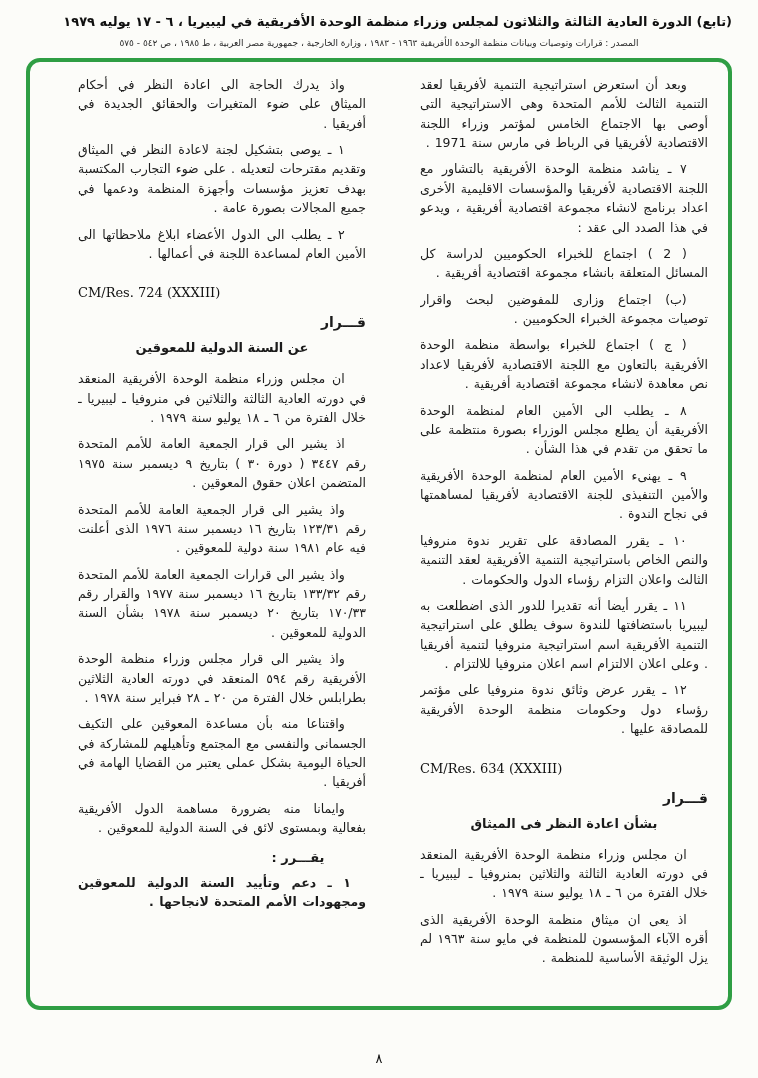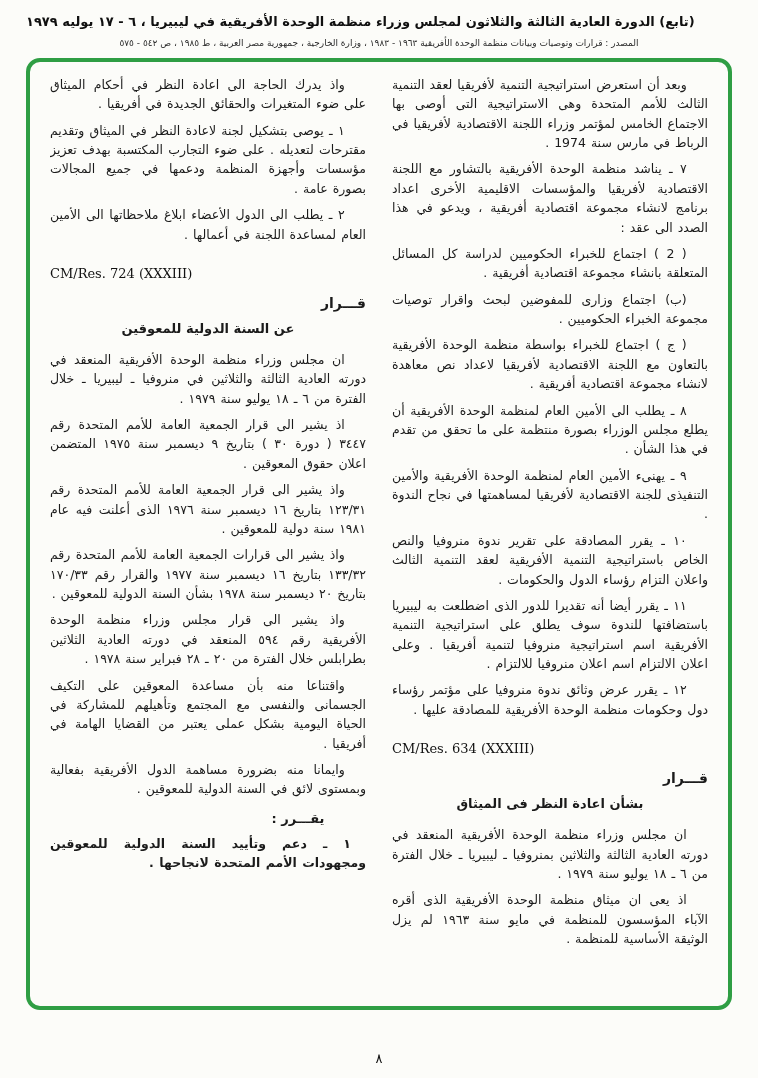--- a/index.html
+++ b/index.html
@@ -12,21 +12,21 @@
     width: 758px;
     height: 1078px;
     margin: 0 auto;
     background: var(--paper);
     padding: 14px 26px 0 26px;
     overflow: hidden;
   }
 
   .header { direction: rtl; }
   .header-title {
-    text-align: left;
+    text-align: right;
     font-weight: bold;
     font-size: 13px;
     line-height: 1.3;
     color: #101010;
   }
   .header-source {
     text-align: center;
     font-size: 9px;
     margin-top: 7px;
     color: #2a2a2a;
@@ -46,20 +46,21 @@
   .columns {
     display: flex;
     direction: rtl;           
     gap: 26px;
     height: 100%;
   }
   .column {
     flex: 1 1 0;
     direction: rtl;
     overflow: hidden;
+    margin-left: 28px;
   }
 
   .para {
     font-size: 12.5px;
     line-height: 1.55;
     text-align: justify;
     text-indent: 1.7em;
     margin-bottom: 7px;
     word-spacing: 1px;
   }
@@ -114,21 +115,21 @@
 
   <div class="header">
     <div class="header-title">(تابع) الدورة العادية الثالثة والثلاثون لمجلس وزراء منظمة الوحدة الأفريقية في ليبيريا ، ٦ - ١٧ يوليه ١٩٧٩</div>
     <div class="header-source">المصدر : قرارات وتوصيات وبيانات منظمة الوحدة الأفريقية ١٩٦٣ - ١٩٨٣ ، وزارة الخارجية ، جمهورية مصر العربية ، ط ١٩٨٥ ، ص ٥٤٢ - ٥٧٥</div>
   </div>
 
   <div class="content-box">
     <div class="columns">
 
       <div class="column">
-        <p class="para">وبعد أن استعرض استراتيجية التنمية لأفريقيا لعقد التنمية الثالث للأمم المتحدة وهى الاستراتيجية التى أوصى بها الاجتماع الخامس لمؤتمر وزراء اللجنة الاقتصادية لأفريقيا في الرباط في مارس سنة 1974 .</p>
+        <p class="para">وبعد أن استعرض استراتيجية التنمية لأفريقيا لعقد التنمية الثالث للأمم المتحدة وهى الاستراتيجية التى أوصى بها الاجتماع الخامس لمؤتمر وزراء اللجنة الاقتصادية لأفريقيا في الرباط في مارس سنة 1971 .</p>
         <p class="para">٧ ـ يناشد منظمة الوحدة الأفريقية بالتشاور مع اللجنة الاقتصادية لأفريقيا والمؤسسات الاقليمية الأخرى اعداد برنامج لانشاء مجموعة اقتصادية أفريقية ، ويدعو في هذا الصدد الى عقد :</p>
         <p class="para">( 2 ) اجتماع للخبراء الحكوميين لدراسة كل المسائل المتعلقة بانشاء مجموعة اقتصادية أفريقية .</p>
         <p class="para">(ب) اجتماع وزارى للمفوضين لبحث واقرار توصيات مجموعة الخبراء الحكوميين .</p>
         <p class="para">( ج ) اجتماع للخبراء بواسطة منظمة الوحدة الأفريقية بالتعاون مع اللجنة الاقتصادية لأفريقيا لاعداد نص معاهدة لانشاء مجموعة اقتصادية أفريقية .</p>
         <p class="para">٨ ـ يطلب الى الأمين العام لمنظمة الوحدة الأفريقية أن يطلع مجلس الوزراء بصورة منتظمة على ما تحقق من تقدم في هذا الشأن .</p>
         <p class="para">٩ ـ يهنىء الأمين العام لمنظمة الوحدة الأفريقية والأمين التنفيذى للجنة الاقتصادية لأفريقيا لمساهمتها في نجاح الندوة .</p>
         <p class="para">١٠ ـ يقرر المصادقة على تقرير ندوة منروفيا والنص الخاص باستراتيجية التنمية الأفريقية لعقد التنمية الثالث واعلان التزام رؤساء الدول والحكومات .</p>
         <p class="para">١١ ـ يقرر أيضا أنه تقديرا للدور الذى اضطلعت به ليبيريا باستضافتها للندوة سوف يطلق على استراتيجية التنمية الأفريقية اسم استراتيجية منروفيا لتنمية أفريقيا . وعلى اعلان الالتزام اسم اعلان منروفيا للالتزام .</p>
         <p class="para">١٢ ـ يقرر عرض وثائق ندوة منروفيا على مؤتمر رؤساء دول وحكومات منظمة الوحدة الأفريقية للمصادقة عليها .</p>
 

